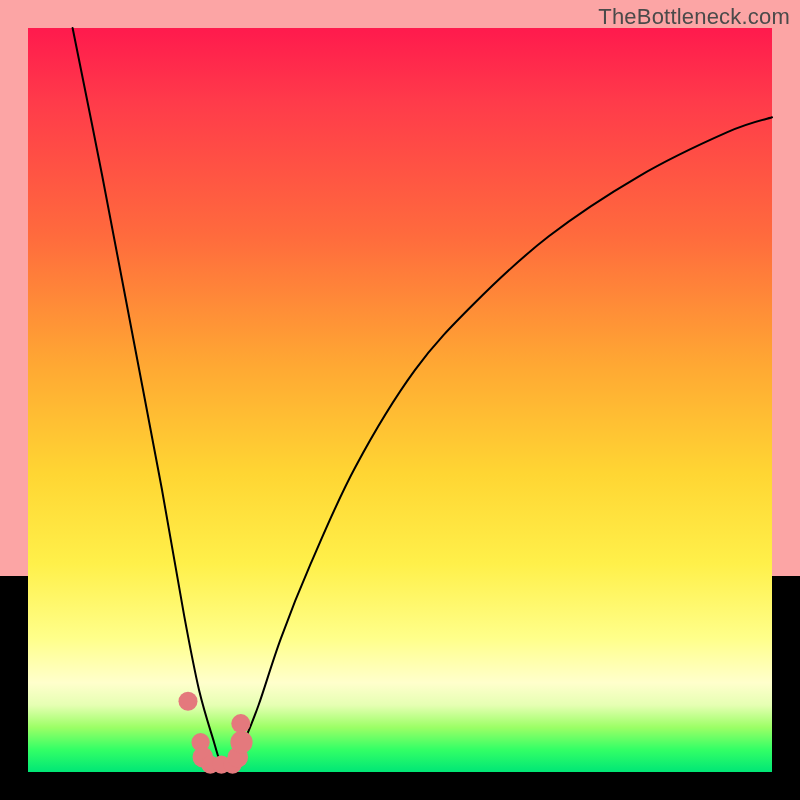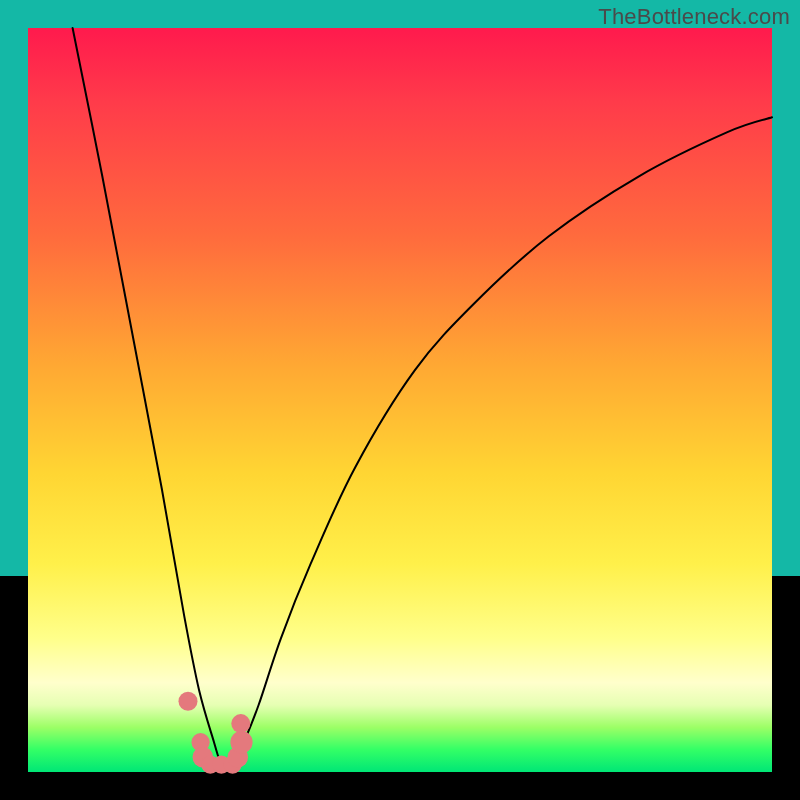--- a/index.html
+++ b/index.html
@@ -8,21 +8,21 @@
     width: 800px;
     height: 800px;
     overflow: hidden;
     background: #000;
     font-family: Arial, Helvetica, sans-serif;
   }
   .frame {
     position: absolute;
     left: 0; top: 0;
     width: 800px; height: 576px;
-    background: #14b8a6;
+    background: #fca5a5;
   }
   .plot {
     position: absolute;
     left: 28px;
     top: 28px;
     width: 744px;
     height: 744px;
     
     background: linear-gradient(to bottom,
       #ff1a4d 0%,

